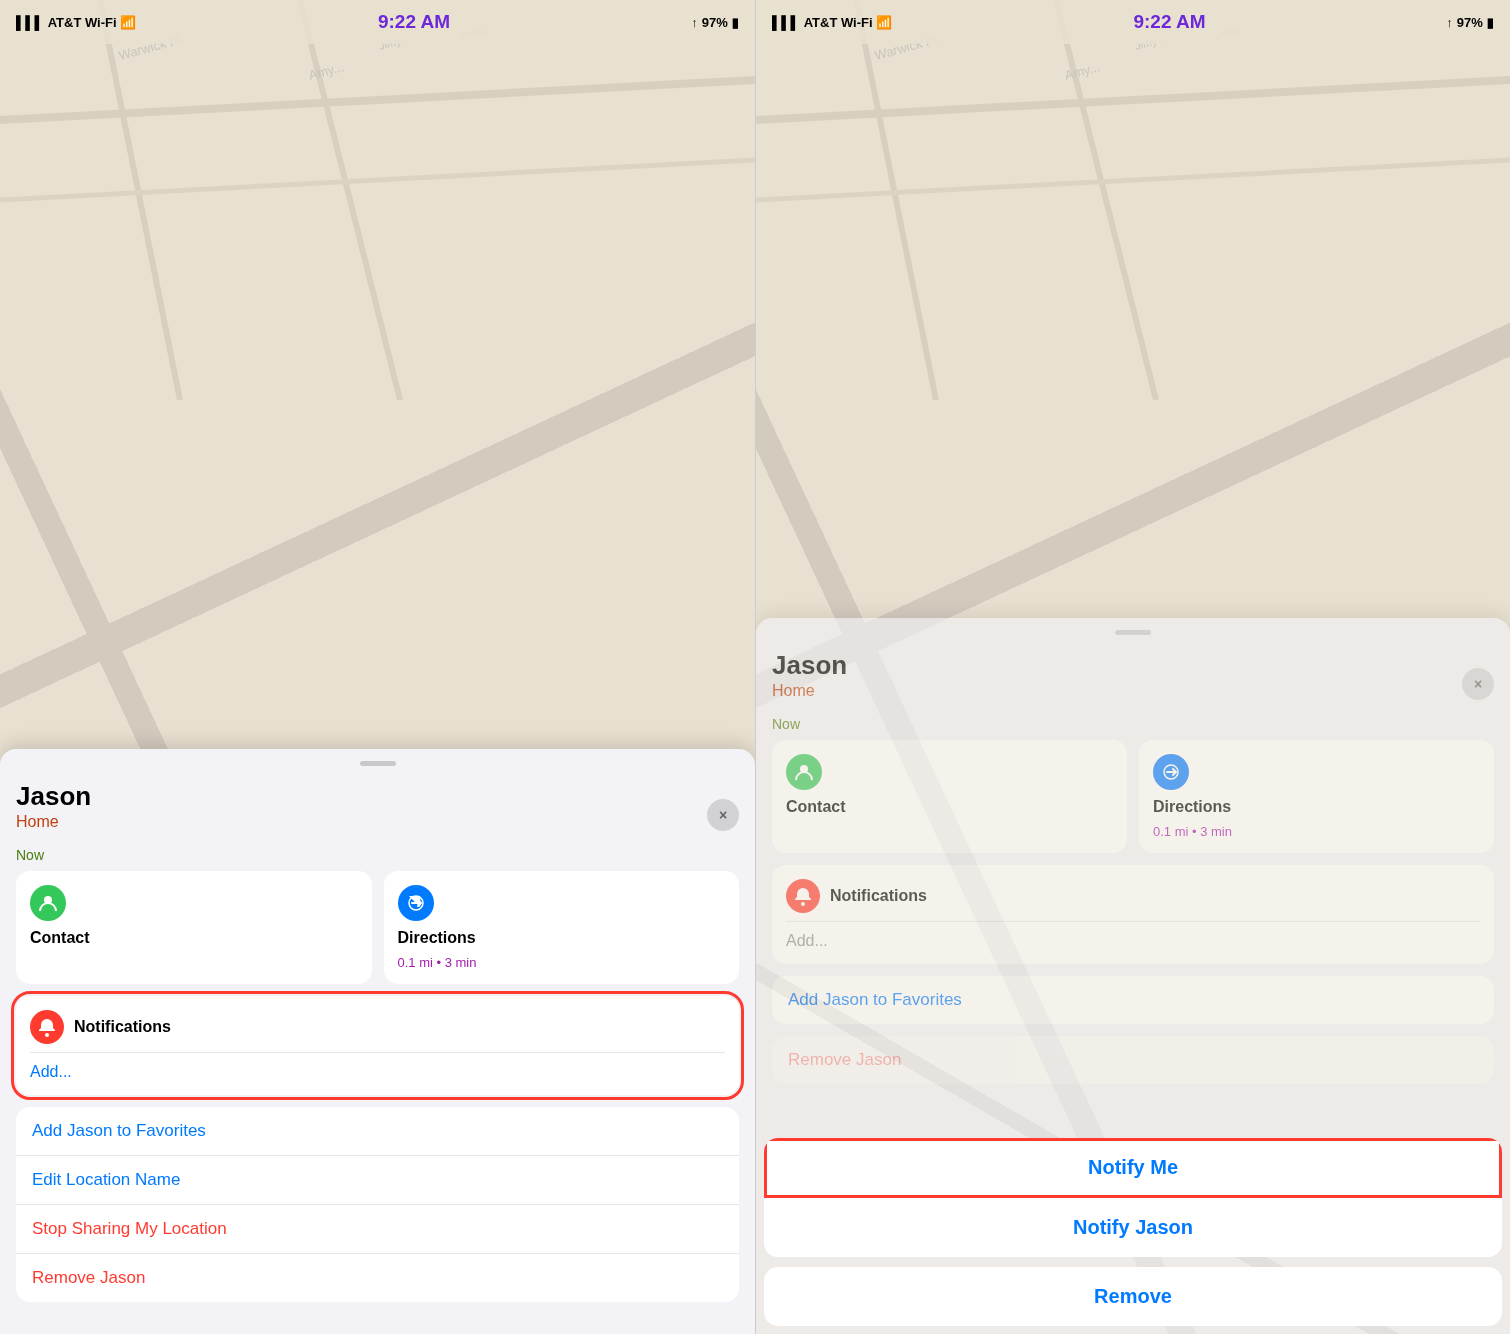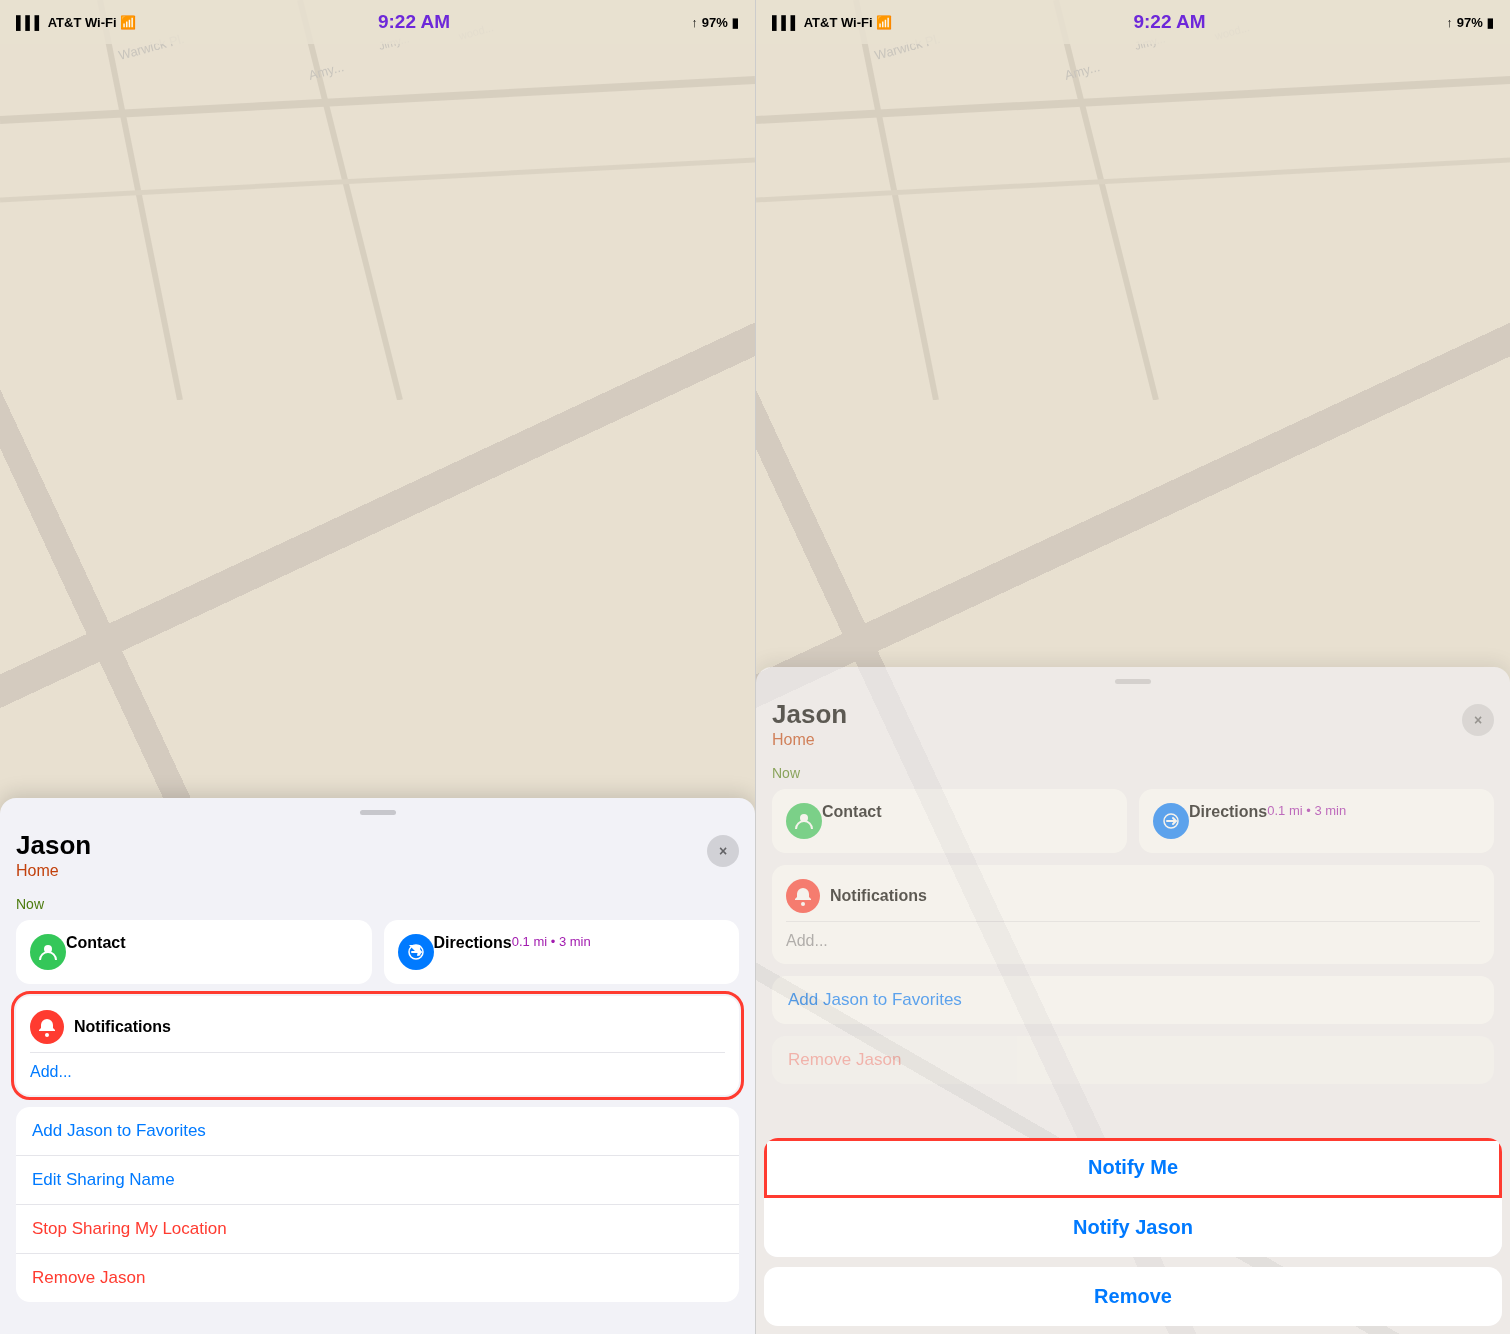--- a/index.html
+++ b/index.html
@@ -71,21 +71,21 @@
       height: 5px;
       background: #c7c7cc;
       border-radius: 3px;
       margin: 4px auto 12px;
     }
 
     .sheet-header {
       padding: 4px 16px 12px;
       display: flex;
       justify-content: space-between;
-      align-items: flex-start;
+      align-items: flex-end;
     }
     .sheet-title { font-size: 26px; font-weight: 700; color: #000; line-height: 1.1; }
     .sheet-subtitle { font-size: 16px; color: #c2410c; margin-top: 2px; }
     .close-btn {
       width: 32px; height: 32px;
       background: #d1d1d6;
       border-radius: 50%;
       display: flex; align-items: center; justify-content: center;
       font-size: 14px; color: #636366; font-weight: 700;
       cursor: pointer;
@@ -103,21 +103,22 @@
       display: flex;
       gap: 12px;
       padding: 0 16px 12px;
     }
     .action-card {
       flex: 1;
       background: #fff;
       border-radius: 14px;
       padding: 14px;
       display: flex;
-      flex-direction: row;
+      flex-direction: column;
+      gap: 8px;
     }
     .action-icon {
       width: 36px; height: 36px;
       border-radius: 50%;
       display: flex; align-items: center; justify-content: center;
       font-size: 18px;
     }
     .icon-green { background: #34c759; }
     .icon-blue { background: #007aff; }
     .icon-red { background: #ff3b30; }
@@ -279,21 +280,21 @@
           </svg>
         </div>
         <div class="notif-title">Notifications</div>
       </div>
       <div class="notif-divider"></div>
       <div class="notif-add">Add...</div>
     </div>
 
     <div class="list-section">
       <div class="list-item list-item-blue">Add Jason to Favorites</div>
-      <div class="list-item list-item-blue">Edit Sharing Name</div>
+      <div class="list-item list-item-blue">Edit Location Name</div>
       <div class="list-item list-item-red">Stop Sharing My Location</div>
       <div class="list-item list-item-red">Remove Jason</div>
     </div>
 
     <div style="height:20px;"></div>
   </div>
 </div>
 
 <div class="phone-screen right-panel">
 

